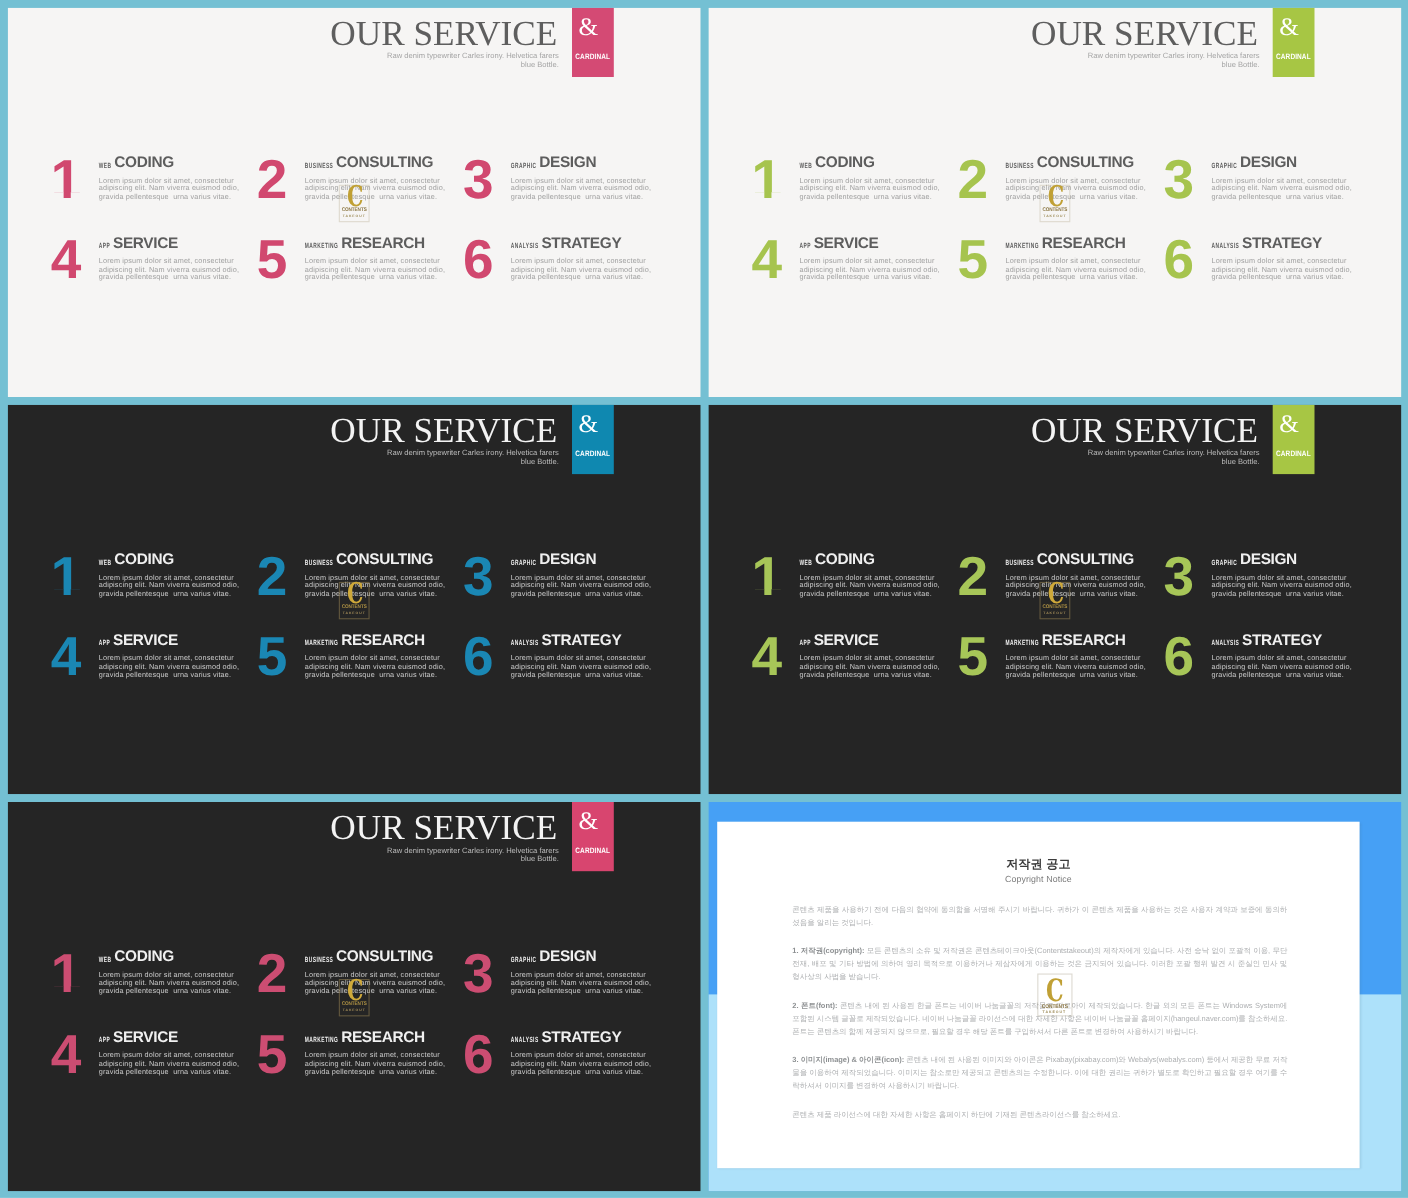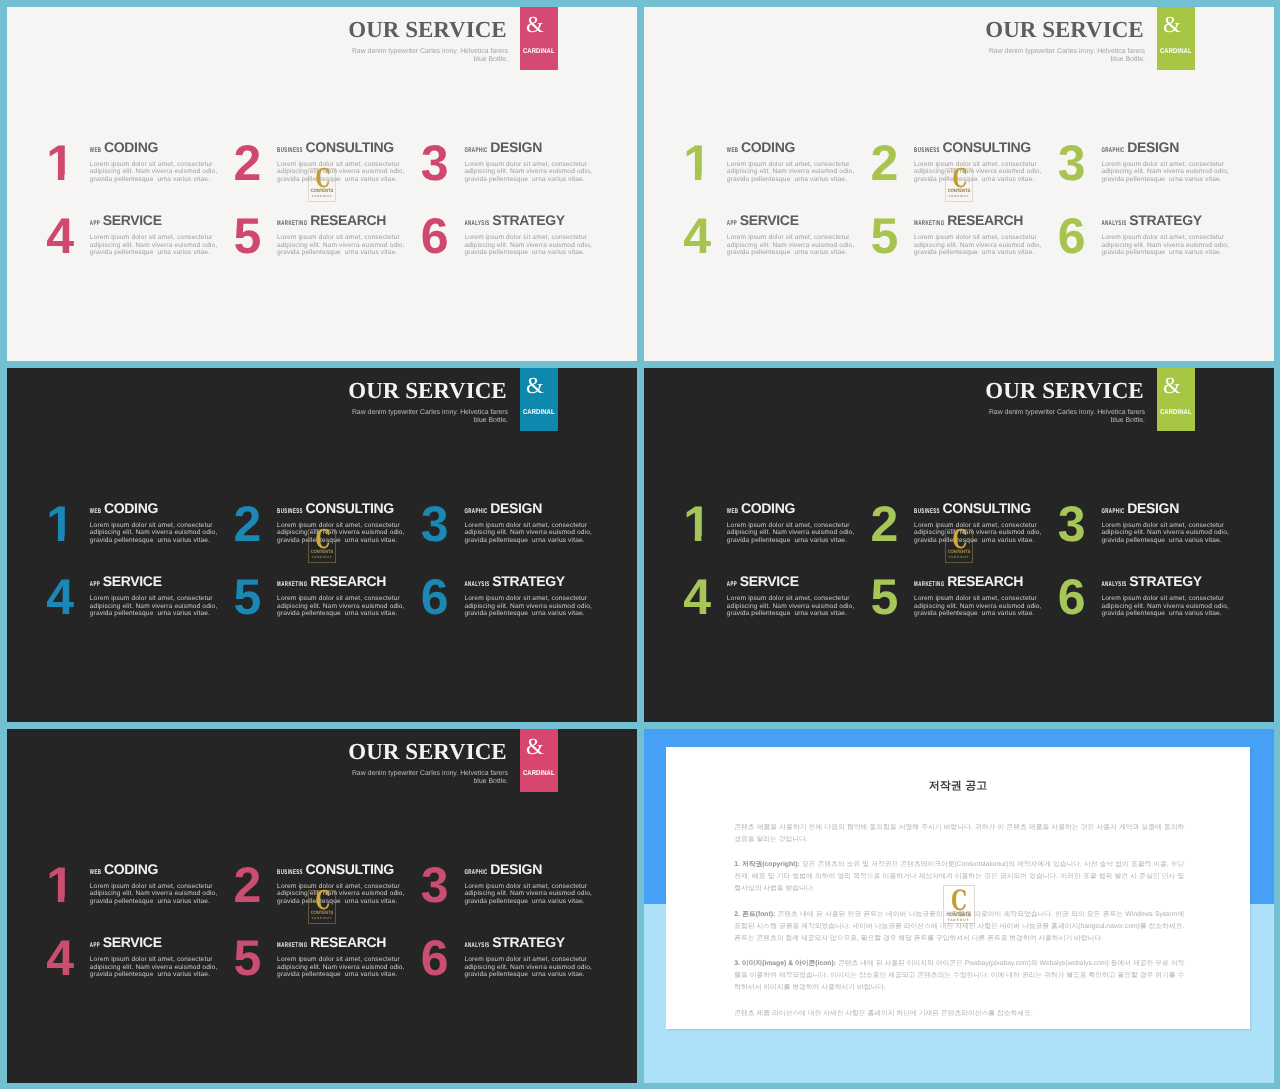--- a/index.html
+++ b/index.html
@@ -11,22 +11,22 @@
 .cell{position:absolute;overflow:hidden;width:630px;height:354px}
 .c1{left:7px;top:7px}
 .c2{left:644px;top:7px}
 .c3{left:7px;top:368px}
 .c4{left:644px;top:368px}
 .c5{left:7px;top:729px}
 .c6{left:644px;top:729px}
 .slide{position:absolute;inset:0;overflow:hidden}
 
 .shead{position:absolute;left:0;right:129px;top:10.8px;text-align:right}
-.stitle{font-family:"Liberation Serif",serif;font-size:23px;line-height:24px;
- font-weight:700;white-space:nowrap;padding-right:1.4px}
+.stitle{font-family:"Liberation Serif",serif;font-size:32px;line-height:24px;
+ font-weight:400;white-space:nowrap;padding-right:1.4px}
 .ssub{font-size:6.9px;line-height:7.7px;margin-top:6px}
 
 .badge{position:absolute;width:37.6px;height:64px;top:-1px;left:513.3px}
 .badge .amp{position:absolute;left:-0.4px;top:6.5px;width:30px;text-align:center;
  font-family:"Liberation Serif",serif;font-size:23px;line-height:23px;
  color:#fff;font-weight:400}
 .badge .bname{position:absolute;left:-0.6px;right:0;top:44.2px;text-align:center;
  font-size:5.9px;line-height:7px;font-weight:700;color:#fff;letter-spacing:0.1px}
 .badge .bname>span{display:inline-block;transform:scaleY(1.2);transform-origin:center bottom}
 
@@ -74,21 +74,21 @@
  transform:scaleX(0.88)}
 .wm .wt{position:absolute;left:0;right:0;top:25.4px;text-align:center;
  font-size:3.1px;line-height:4px;letter-spacing:0.9px;color:#9c8a55;font-weight:700}
 .th-dark .wm{border-color:rgba(185,160,95,0.42)}
 .th-dark .wm .wl{color:#cfa93a}
 .th-dark .wm .wn{color:#b09344}
 .th-dark .wm .wt{color:#a8905a}
 
 .cr{position:absolute;inset:0;background:#46a0f5}
 .cr .band{position:absolute;left:0;right:0;top:174.5px;bottom:0;background:#ade1fa}
-.cr .card{position:absolute;left:22px;top:18px;width:584px;height:282px;background:#fff;
+.cr .card{position:absolute;left:8px;top:18px;width:584px;height:315px;background:#fff;
  box-shadow:1px 1px 2px rgba(70,110,140,0.22);overflow:hidden}
 .cr h2{position:absolute;left:0;right:0;top:32.4px;text-align:center;font-size:11px;
  line-height:14px;font-weight:700;color:#3c3c3c;letter-spacing:0.1px}
 .cr h3{position:absolute;left:0;right:0;top:47px;text-align:center;font-size:8px;
  line-height:11px;font-weight:400;color:#7a7a7a;letter-spacing:0.1px}
 .crbody{position:absolute;left:68.3px;top:74.5px;width:450px}
 .crbody p{font-size:6.8px;line-height:12px;color:#adafb1;margin-top:13.6px;
  letter-spacing:-0.02px;text-align:justify;text-justify:inter-character}
 .crbody p:first-child{margin-top:0}
 .crbody p b{font-weight:700;color:#8d9092}
@@ -408,20 +408,21 @@
           <div class="wt">TAKEOUT</div>
         </div>
       </div>
     </div>
  <div class="cell c6">
   <div class="slide">
    <div class="cr">
     <div class="band"></div>
     <div class="card">
      <h2>저작권 공고</h2>
+     <h3>Copyright Notice</h3>
      <div class="crbody">
               <p><span>콘텐츠 제품을 사용하기 전에 다음의 협약에 동의함을 서명해 주시기 바랍니다. 귀하가 이 콘텐츠 제품을 사용하는 것은 사용자 계약과 보증에 동의하셨음을 알리는 것입니다.</span></p>
               <p><b>1. 저작권(copyright):</b><span> 모든 콘텐츠의 소유 및 저작권은 콘텐츠테이크아웃(Contentstakeout)의 제작자에게 있습니다. 사전 승낙 없이 포괄적 이용, 무단전재, 배포 및 기타 방법에 의하여 영리 목적으로 이용하거나 제삼자에게 이용하는 것은 금지되어 있습니다. 이러한 포괄 행위 발견 시 준실인 민사 및 형사상의 사법을 받습니다.</span></p>
               <p><b>2. 폰트(font):</b><span> 콘텐츠 내에 된 사용된 한글 폰트는 네이버 나눔글꼴의 저작물로 따로아이 제작되었습니다. 한글 외의 모든 폰트는 Windows System에 포함된 시스템 글꼴로 제작되었습니다. 네이버 나눔글꼴 라이선스에 대한 자세한 사항은 네이버 나눔글꼴 홈페이지(hangeul.naver.com)를 참소하세요. 폰트는 콘텐츠의 함께 제공되지 않으므로, 필요할 경우 해당 폰트를 구입하셔서 다른 폰트로 변경하여 사용하시기 바랍니다.</span></p>
               <p><b>3. 이미지(image) &amp; 아이콘(icon):</b><span> 콘텐츠 내에 된 사용된 이미지와 아이콘은 Pixabay(pixabay.com)와 Webalys(webalys.com) 등에서 제공한 무료 저작물을 이용하여 제작되었습니다. 이미지는 참소로만 제공되고 콘텐츠의는 수정한니다. 이에 대한 권리는 귀하가 별도로 확인하고 필요할 경우 여기를 수락하셔서 이미지를 변경하여 사용하시기 바랍니다.</span></p>
               <p><span>콘텐츠 제품 라이선스에 대한 자세한 사항은 홈페이지 하단에 기재된 콘텐츠라이선스를 참소하세요.</span></p>
             </div>
     </div>
     <div class="wm wm-cr">
      <div class="wl">C</div>

